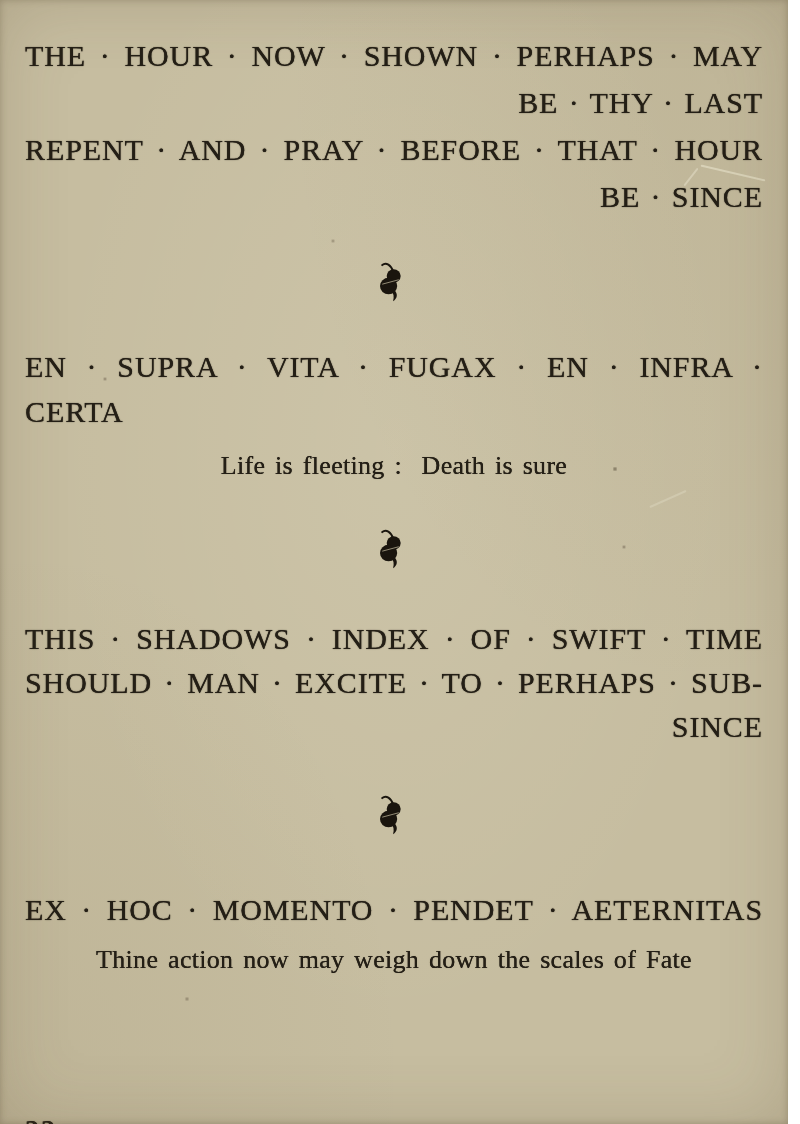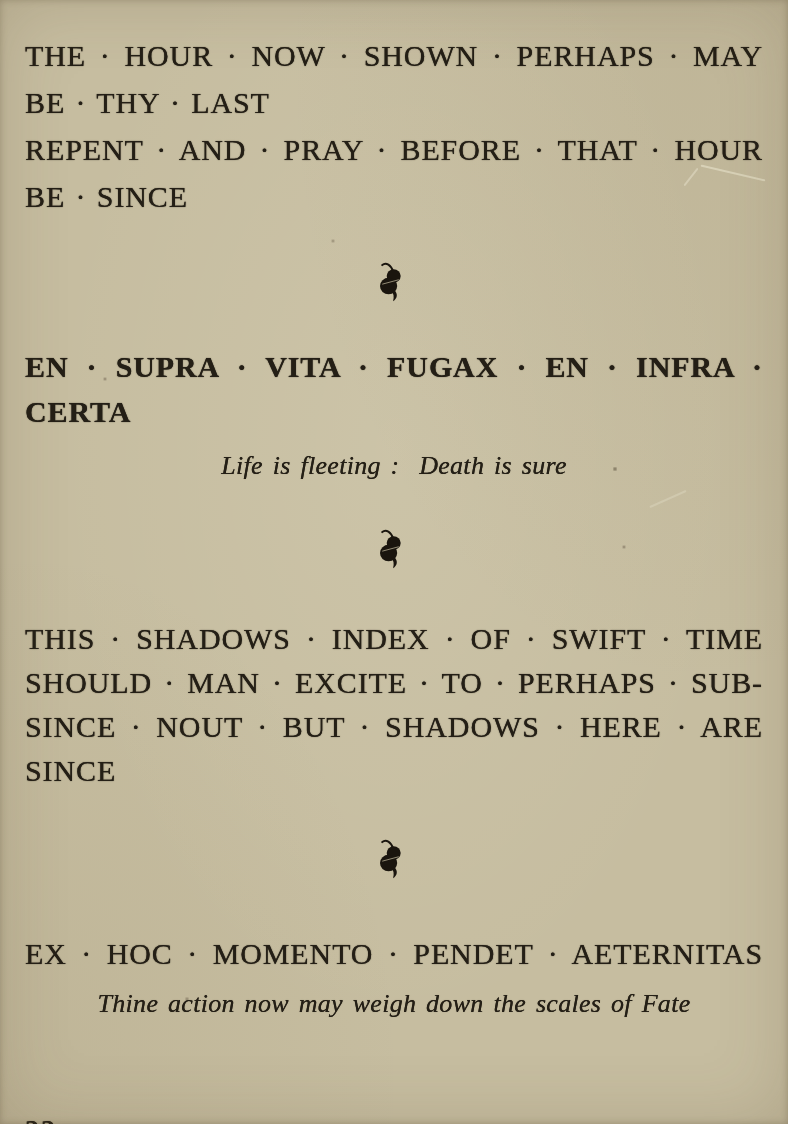--- a/index.html
+++ b/index.html
@@ -22,30 +22,30 @@
     content:'';position:absolute;inset:0;pointer-events:none;
     box-shadow:inset 0 0 70px rgba(88,72,44,0.20), inset 0 0 7px rgba(66,53,30,0.28);
   }
   .motto{width:100%;margin:0 auto;}
   .line{
     font-size:30px;letter-spacing:0.9px;word-spacing:2px;
     white-space:nowrap;
     text-shadow:0 0 0.7px currentColor, 0 0 1.6px rgba(36,31,22,0.25);
   }
   .line.full{text-align:justify;text-align-last:justify;white-space:normal;}
-  .line.short{text-align:left;}
+  .line.short{text-align:right;}
   .m0 .line{line-height:47px;}
   .m1 .line{line-height:45px;}
   .m2 .line{line-height:44px;}
   .m3 .line{line-height:45px;}
-  .m1{margin-top:42px;font-weight:bold;}
+  .m1{margin-top:42px;}
   .m2{margin-top:48px;}
   .m3{margin-top:52px;}
   .translation{
-    font-style:italic;font-size:26px;line-height:32px;text-align:center;
+    font-size:26px;line-height:32px;text-align:center;
     letter-spacing:0.3px;word-spacing:3px;
     text-shadow:0 0 0.6px currentColor, 0 0 1.4px rgba(36,31,22,0.22);
   }
   .t1{margin-top:16px;}
   .t3{margin-top:12px;}
   .fleuron{
     display:block;width:27px;height:42px;margin:0 auto;color:var(--orn,#1a150e);
     transform:translateX(-4px);
     filter:blur(0.2px);
   }
@@ -108,21 +108,20 @@
 
   <div class="fleuron f2">
     <svg>
         <use href="#fleuron-shape"></use>
       </svg>
   </div>
 
   <section class="motto m2">
     <div class="line full">THIS · SHADOWS · INDEX · OF · SWIFT · TIME</div>
     <div class="line full">SHOULD · MAN · EXCITE · TO · PERHAPS · SUB-</div>
-    <div class="line full">SINCE · NOUT · BUT · SHADOWS · HERE · ARE</div>
     <div class="line short">SINCE</div>
   </section>
 
   <div class="fleuron f3">
     <svg>
         <use href="#fleuron-shape"></use>
       </svg>
   </div>
 
   <section class="motto m3">

